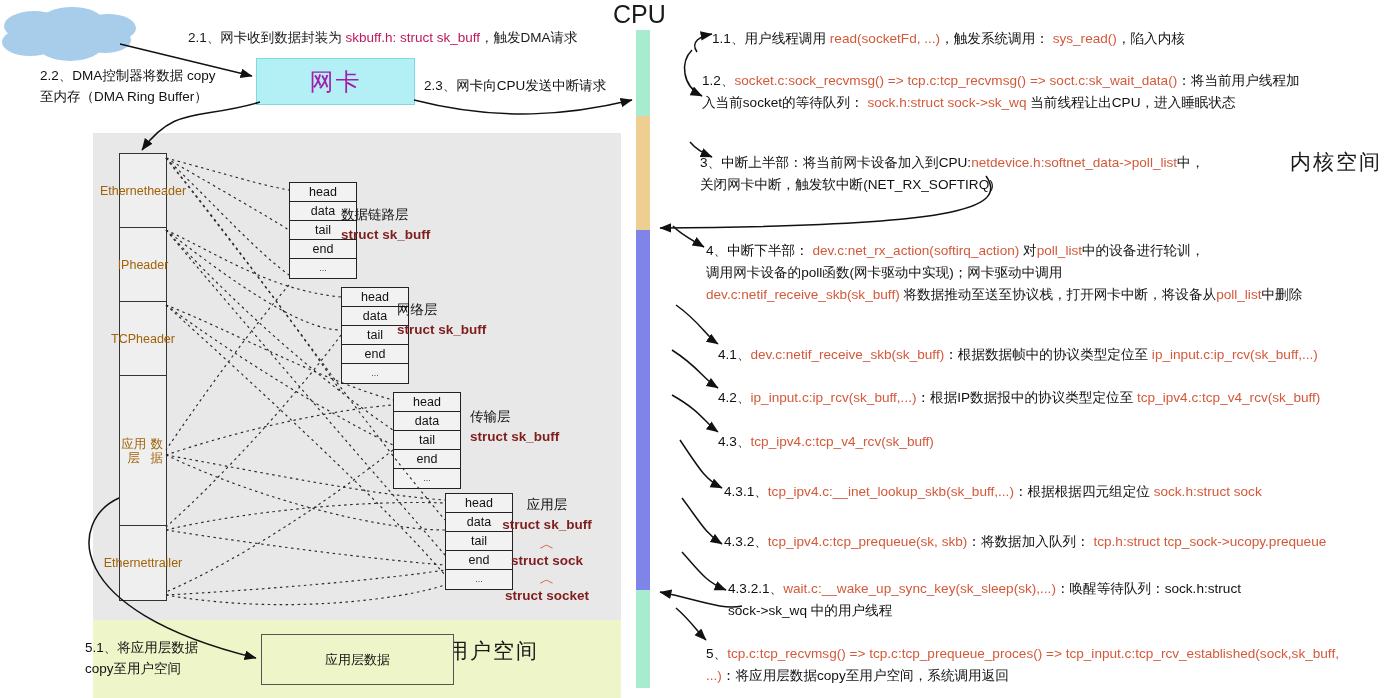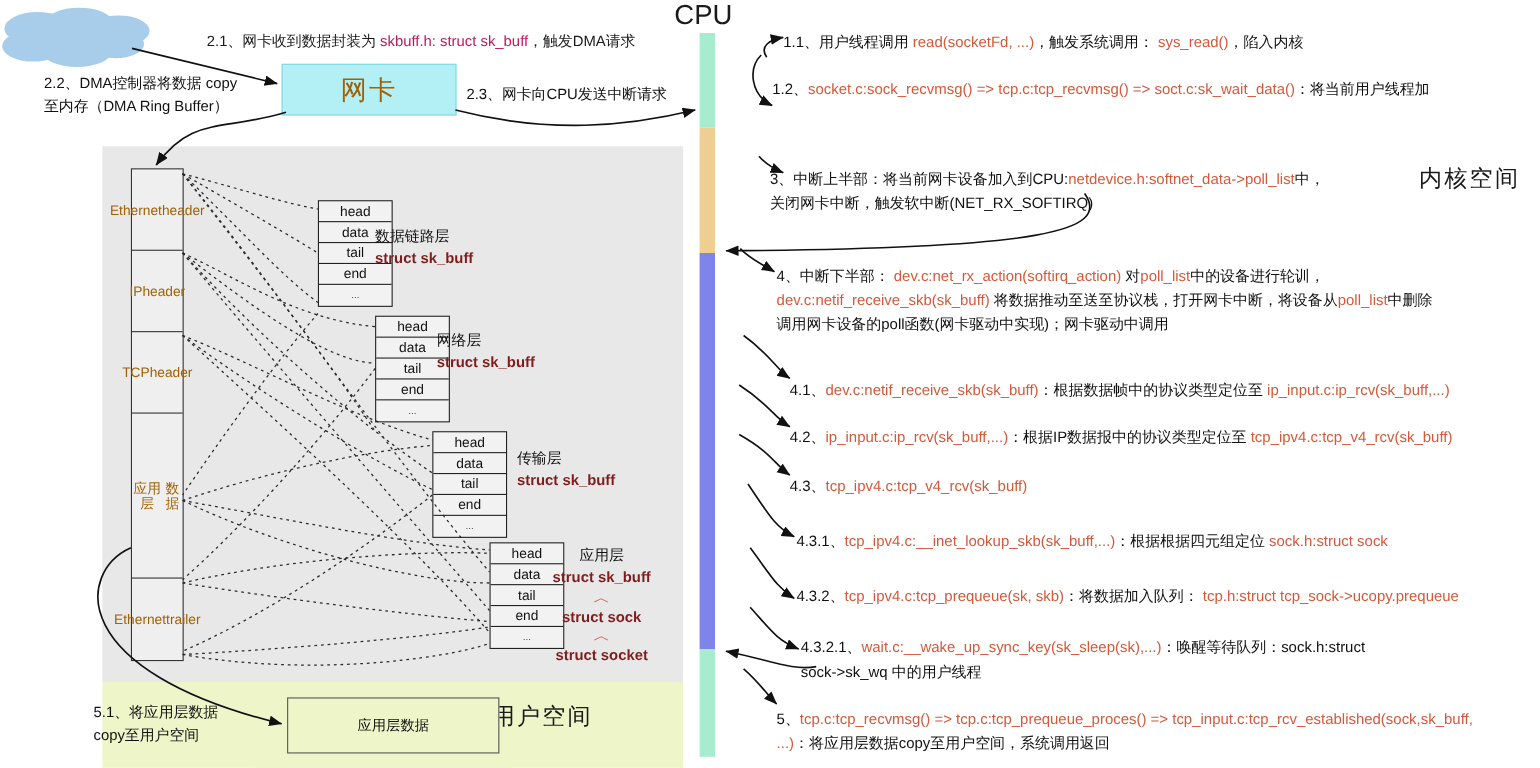--- a/index.html
+++ b/index.html
@@ -9,21 +9,21 @@
   .abs{position:absolute;}
   .nowrap{white-space:nowrap;}
   .blk{color:#1a1a1a;}
 
   
   #cloud{left:0;top:6px;width:145px;height:58px;}
 
   
   #nic{left:256px;top:58px;width:157px;height:45px;background:#b3f0f5;
        border:1px solid #7fd9e0;display:flex;align-items:center;justify-content:center;}
-  #nic span{font-size:24px;color:#a16207;letter-spacing:2px;}
+  #nic span{font-size:24px;color:#a21caf;letter-spacing:2px;}
 
   
   #kernel{left:93px;top:133px;width:528px;height:487px;background:#e8e8e8;}
   #kernel-label{right:18px;top:148px;font-size:21px;color:#1a1a1a;letter-spacing:2px;}
 
   
   #user{left:93px;top:620px;width:528px;height:78px;background:#eef5c8;}
   #user-label{left:447px;top:637px;font-size:21px;color:#1a1a1a;letter-spacing:2px;}
   #userbox{left:261px;top:634px;width:191px;height:49px;background:#eef5c8;
            border:1px solid #555;display:flex;align-items:center;justify-content:center;}
@@ -266,29 +266,30 @@
     <path d="M676,608 C690,620 696,630 706,640"></path>
   </g>
 </svg>
 
 <div class="abs" id="steps">
     <div class="abs step" style="left: 712px; top: 28px;">
       <div class="nowrap"><span>1.1、用户线程调用 </span><span class="r">read(socketFd, ...)</span><span>，触发系统调用：</span><span class="r"> sys_read()</span><span>，陷入内核</span></div>
     </div>
     <div class="abs step" style="left: 702px; top: 70px;">
       <div class="nowrap"><span>1.2、</span><span class="r">socket.c:sock_recvmsg()</span><span class="r"> =&gt; </span><span class="r">tcp.c:tcp_recvmsg()</span><span class="r"> =&gt; </span><span class="r">soct.c:sk_wait_data()</span><span>：将当前用户线程加</span></div>
+      <div class="nowrap"><span>入当前socket的等待队列：</span><span class="r"> sock.h:struct sock-&gt;sk_wq</span><span> 当前线程让出CPU，进入睡眠状态</span></div>
     </div>
     <div class="abs step" style="left: 700px; top: 152px;">
       <div class="nowrap"><span>3、中断上半部：将当前网卡设备加入到CPU:</span><span class="r">netdevice.h:softnet_data-&gt;poll_list</span><span>中，</span></div>
       <div class="nowrap"><span>关闭网卡中断，触发软中断(NET_RX_SOFTIRQ)</span></div>
     </div>
     <div class="abs step" style="left: 706px; top: 240px;">
       <div class="nowrap"><span>4、中断下半部：</span><span class="r"> dev.c:net_rx_action(softirq_action)</span><span> 对</span><span class="r">poll_list</span><span>中的设备进行轮训，</span></div>
+      <div class="nowrap"><span>调用网卡设备的poll函数(网卡驱动中实现)；网卡驱动中调用</span></div>
       <div class="nowrap"><span class="r">dev.c:netif_receive_skb(sk_buff)</span><span> 将数据推动至送至协议栈，打开网卡中断，将设备从</span><span class="r">poll_list</span><span>中删除</span></div>
-      <div class="nowrap"><span>调用网卡设备的poll函数(网卡驱动中实现)；网卡驱动中调用</span></div>
     </div>
     <div class="abs step" style="left: 718px; top: 344px;">
       <div class="nowrap"><span>4.1、</span><span class="r">dev.c:netif_receive_skb(sk_buff)</span><span>：根据数据帧中的协议类型定位至</span><span class="r"> ip_input.c:ip_rcv(sk_buff,...)</span></div>
     </div>
     <div class="abs step" style="left: 718px; top: 387px;">
       <div class="nowrap"><span>4.2、</span><span class="r">ip_input.c:ip_rcv(sk_buff,...)</span><span>：根据IP数据报中的协议类型定位至</span><span class="r"> tcp_ipv4.c:tcp_v4_rcv(sk_buff)</span></div>
     </div>
     <div class="abs step" style="left: 718px; top: 431px;">
       <div class="nowrap"><span>4.3、</span><span class="r">tcp_ipv4.c:tcp_v4_rcv(sk_buff)</span></div>
     </div>

